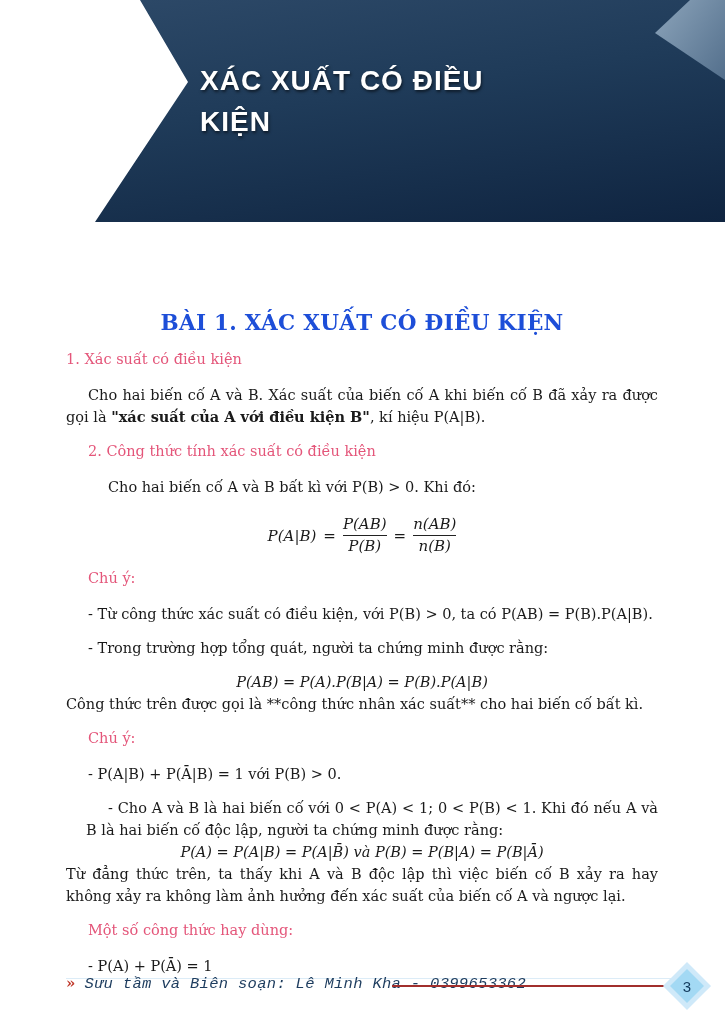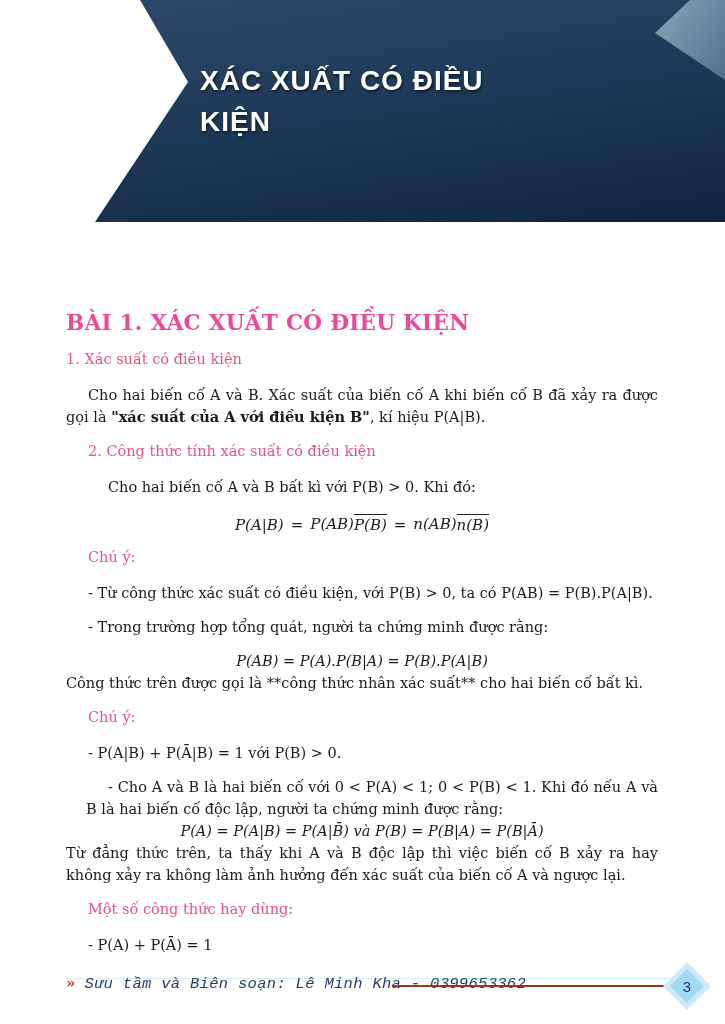--- a/index.html
+++ b/index.html
@@ -19,32 +19,32 @@
   .chapter-tab{position:absolute;top:0;left:0;width:200px;height:330px;background:#15294a;
     clip-path:polygon(0 0,105px 0,157px 82px,0 328px);}
   .chapter-label{position:absolute;left:18px;top:48px;width:118px;text-align:center;color:#ffe81a;
     font-family:"Liberation Sans",sans-serif;font-weight:bold;font-size:29px;
     text-shadow:1px 2px 2px rgba(0,0,0,.5);}
   .chapter-numeral{position:absolute;left:18px;top:86px;width:118px;text-align:center;color:#ffe81a;
     font-family:"Liberation Sans",sans-serif;font-weight:bold;font-size:46px;line-height:56px;
     text-shadow:1px 2px 2px rgba(0,0,0,.5);}
   
   .content{position:absolute;left:66px;top:308px;width:592px;font-size:14.5px;line-height:22px;}
-  .lesson-title{color:#ec4899;font-weight:bold;font-size:21.5px;line-height:30px;
+  .lesson-title{text-align:center;color:#1d4ed8;font-weight:bold;font-size:21.5px;line-height:30px;
     letter-spacing:.3px;margin:0 0 10px 0;}
   .subhead{color:#e4567a;margin:0 0 14px 0;}
   .ml{margin-left:22px;}
   .para{text-align:justify;margin:0 0 12px 0;}
   .ti{text-indent:22px;}
   .mb0{margin-bottom:0;margin-left:20px;}
   .list-item{margin:0 0 12px 22px;}
   .center-formula{text-align:center;font-style:italic;margin:0;}
   .formula-row{display:flex;justify-content:center;align-items:center;gap:7px;
     font-style:italic;font-size:15px;margin:16px 0 10px 0;}
-  .frac{display:inline-flex;text-align:center;line-height:21px;}
+  .frac{display:inline-flex;flex-direction:column;text-align:center;line-height:21px;}
   .frac .den{border-top:1.3px solid #222;}
   
   .footer-faint-line{position:absolute;left:66px;top:978px;width:612px;height:1px;background:#dcecf7;}
   .footer-credit-row{position:absolute;left:66px;top:974px;display:flex;align-items:baseline;gap:9px;}
   .footer-marker{color:#c0392b;font-size:15px;font-weight:bold;}
   .footer-credit{color:#1d3c5e;font-style:italic;font-size:15.5px;letter-spacing:.3px;font-family:Liberation Mono, monospace;}
   .footer-rule{position:absolute;left:392px;top:985px;width:276px;height:2px;background:#a12f2c;}
   .page-badge{position:absolute;left:668px;top:967px;width:38px;height:38px;}
   .badge-outer{position:absolute;left:2px;top:2px;width:34px;height:34px;background:#cfe9f9;
     transform:rotate(45deg);}

